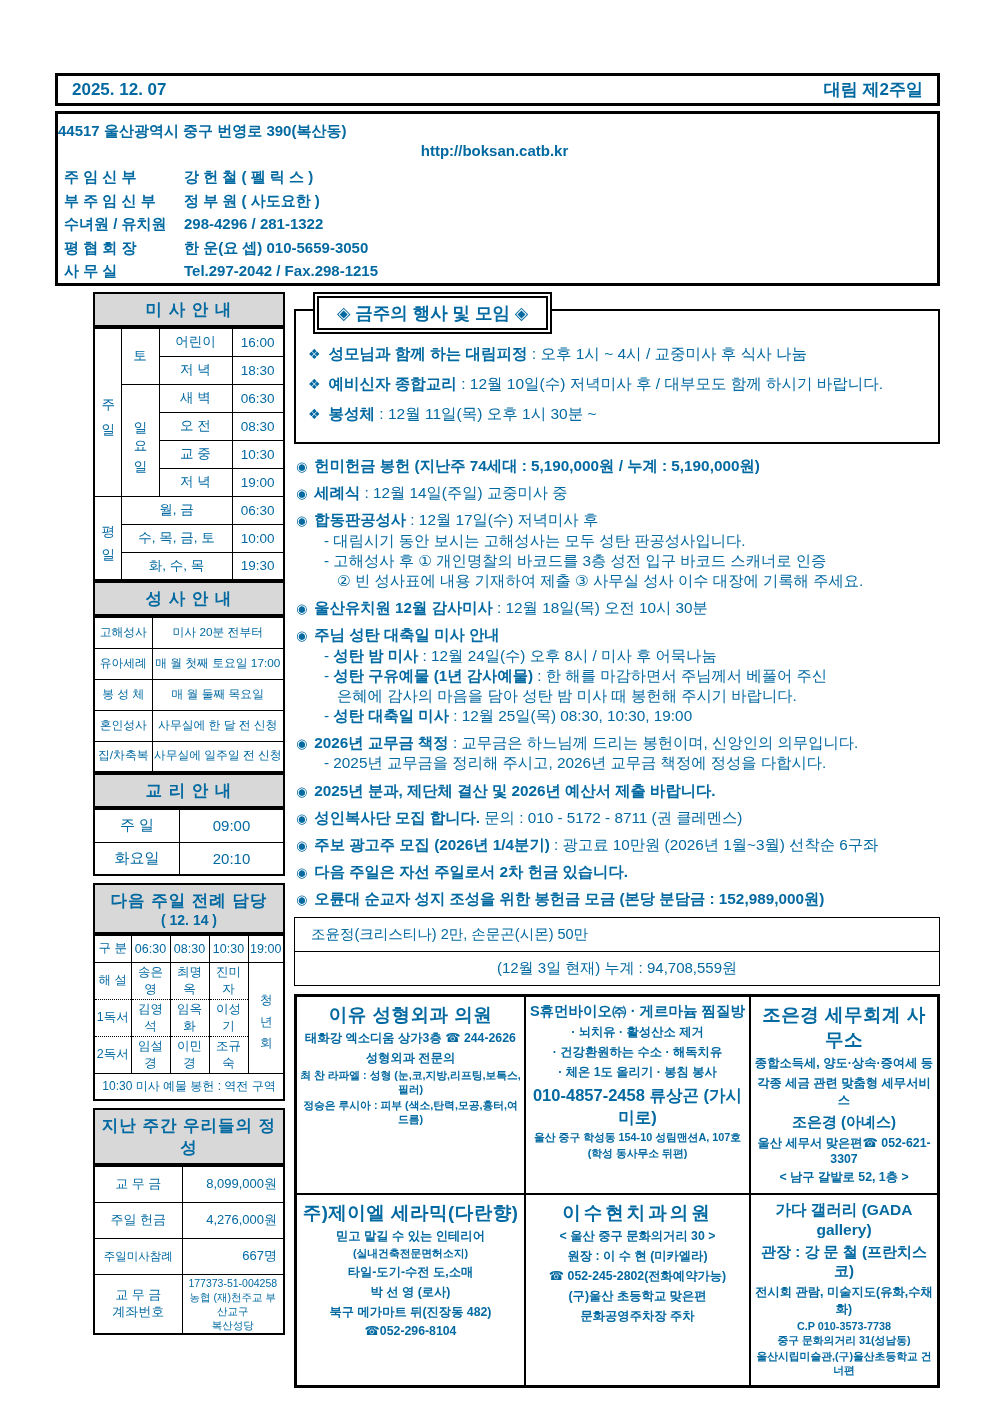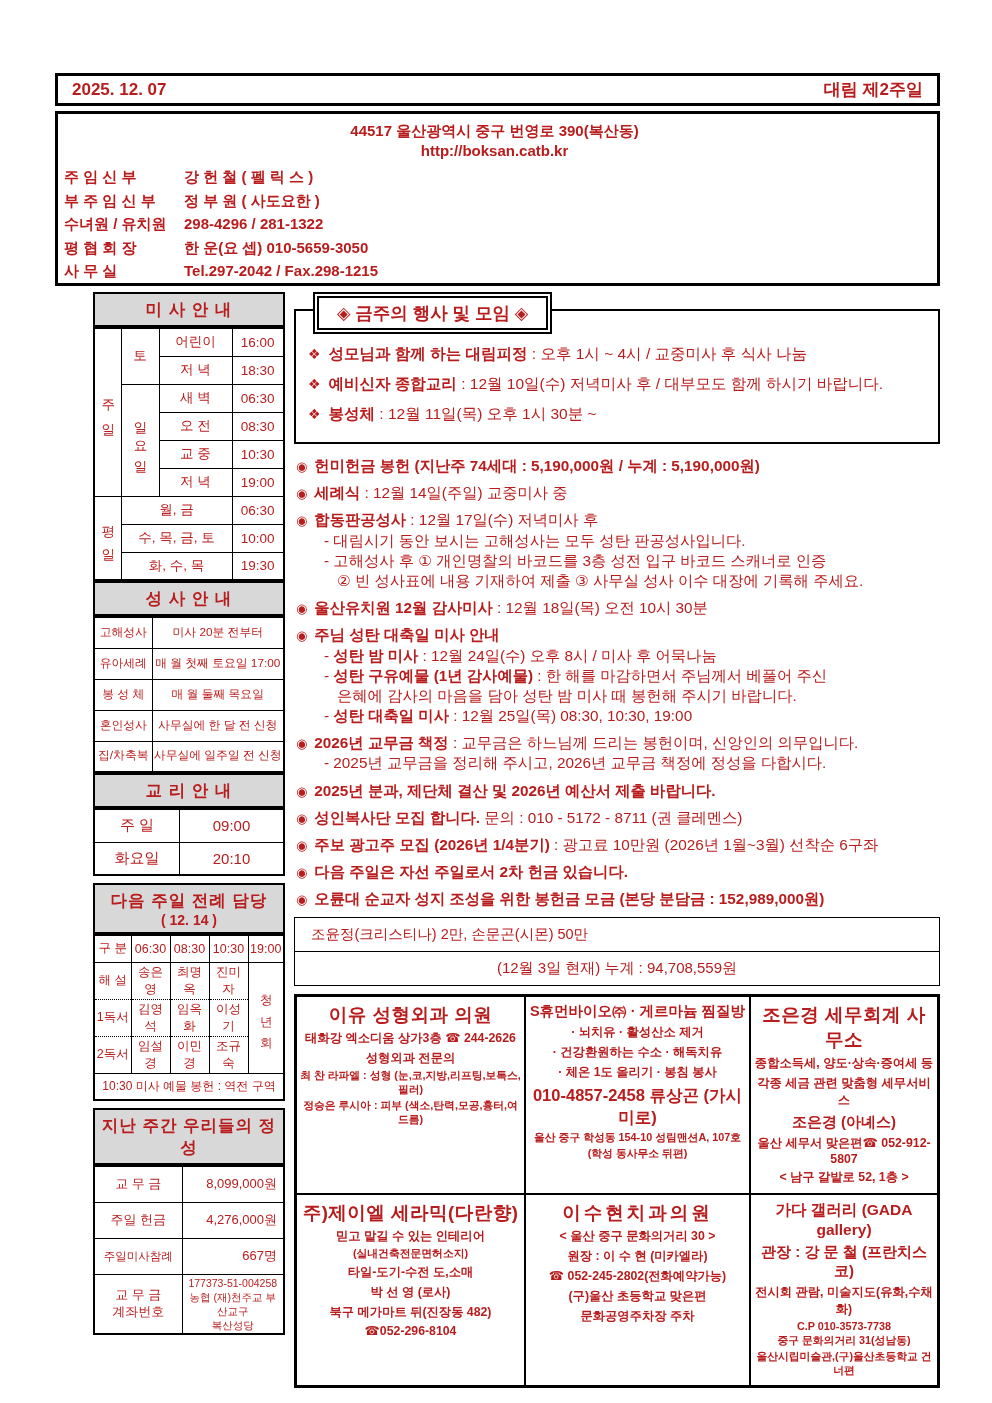--- a/index.html
+++ b/index.html
@@ -1,32 +1,32 @@
 <!DOCTYPE html>
 <html><head>
 <meta charset="utf-8">
 <style>
   html,body{margin:0;padding:0;background:#fff;}
   .page{width:992px;height:1403px;position:relative;box-sizing:border-box;
-        padding:73px 52px 0 55px;background:#fff;color:#b91c1c;
+        padding:73px 52px 0 55px;background:#fff;color:#0369a1;
         font-family:"Liberation Sans","DejaVu Sans",sans-serif;overflow:hidden;}
   
   .topbar{border:3px solid #000;height:33px;display:flex;align-items:center;
           justify-content:space-between;padding:0 14px;box-sizing:border-box;
           font-weight:bold;font-size:17px;}
   
   .churchbox{border:3px solid #000;height:175px;margin-top:5px;display:flex;box-sizing:border-box;}
   .church-left{flex:1.02;padding-top:6px;}
   .region{font-size:15px;font-weight:bold;padding-left:10px;}
   .church-name{text-align:center;font-size:60px;line-height:1.02;font-weight:bold;
                font-family:"DejaVu Serif","Liberation Serif",serif;letter-spacing:2px;margin-top:2px;}
   .church-sub{text-align:center;font-size:22px;letter-spacing:7px;font-weight:bold;margin-top:3px;}
   .church-quote{text-align:center;font-size:9.5px;font-weight:bold;margin-top:2px;}
   .church-right{flex:1;padding:8px 6px 0 0;font-size:15px;font-weight:bold;}
-  .address{text-align:center;}
+  .address{}
   .website{text-align:center;margin:1px 0 6px;}
   .contact-row{display:flex;line-height:23.5px;}
   .c-label{width:120px;flex:none;padding-left:6px;}
   .c-value{flex:1;}
   
   .content{display:flex;gap:9px;margin-top:6px;padding-left:38px;}
   .sidebar{width:192px;flex:none;}
   .main{flex:1;min-width:0;}
   
   .sec-h{border:2px solid #000;background:#d8d8d8;text-align:center;font-weight:bold;
@@ -377,21 +377,21 @@
             <div class="ln-b">· 체온 1도 올리기  · 봉침 봉사</div>
             <div class="ln-ph">010-4857-2458 류상곤 (가시미로)</div>
             <div class="ln-bs">울산 중구 학성동 154-10 성림맨션A, 107호</div>
             <div class="ln-bs">(학성 동사무소 뒤편)</div>
           </div>
           <div class="ad ad3">
             <div class="ad-title">조은경 세무회계 사무소</div>
             <div class="ln-b">종합소득세, 양도·상속·증여세 등</div>
             <div class="ln-b">각종 세금 관련 맞춤형 세무서비스</div>
             <div class="ln-bl">조은경 (아녜스)</div>
-            <div class="ln-b">울산 세무서 맞은편☎ 052-912-5807</div>
+            <div class="ln-b">울산 세무서 맞은편☎ 052-621-3307</div>
             <div class="ln-b">&lt; 남구 갈밭로 52, 1층 &gt;</div>
           </div>
           <div class="ad ad4">
             <div class="ad-title">주)제이엘 세라믹(다란향)</div>
             <div class="ln-b">믿고 맡길 수 있는 인테리어</div>
             <div class="ln-bs">(실내건축전문면허소지)</div>
             <div class="ln-b">타일-도기-수전 도,소매</div>
             <div class="ln-b">박 선 영 (로사)</div>
             <div class="ln-b">북구 메가마트 뒤(진장동 482)</div>
             <div class="ln-b">☎052-296-8104</div>

